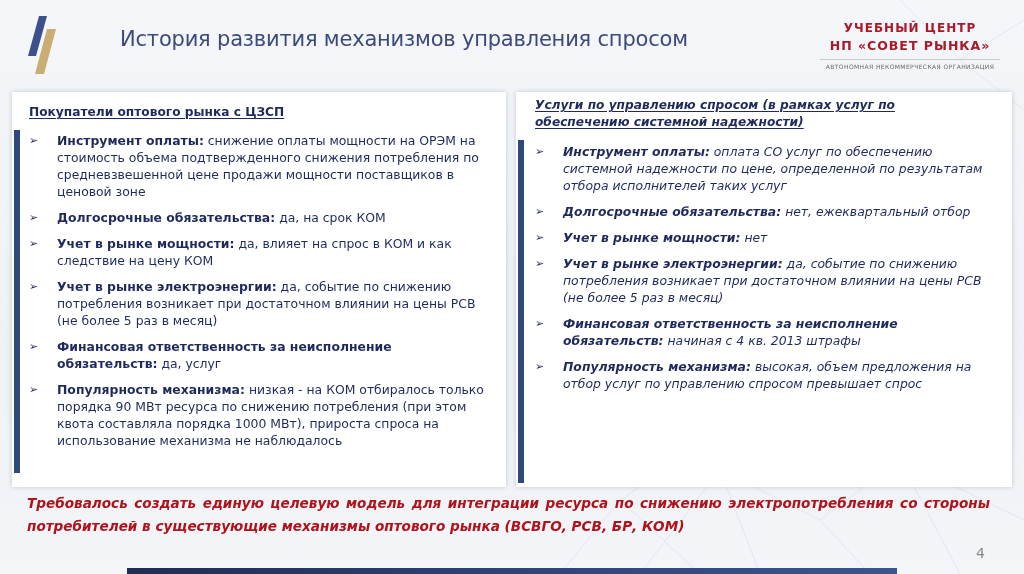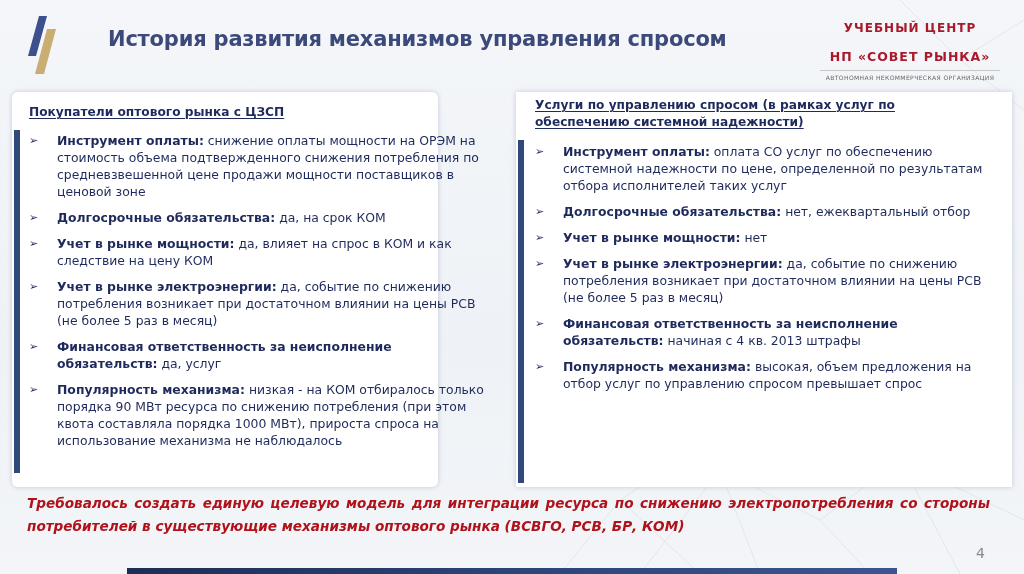--- a/index.html
+++ b/index.html
@@ -12,37 +12,37 @@
       position: relative; width: 1024px; height: 574px;
       background: linear-gradient(180deg, #f4f6f9 0%, #eef2f6 60%, #f3f5f8 100%);
       overflow: hidden;
     }
     
     .net { position: absolute; left: 0; top: 0; width: 1024px; height: 574px; pointer-events: none; }
 
     .logo-mark { position: absolute; left: 28px; top: 16px; width: 30px; height: 58px; }
 
     .title {
-      position: absolute; left: 108px; top: 26px;
-      color: #3b4a7a; font-size: 21px; line-height: 27px; font-weight: bold;
+      position: absolute; left: 120px; top: 26px;
+      color: #3b4a7a; font-size: 21px; line-height: 27px; font-weight: normal;
       letter-spacing: -0.2px;
     }
     .brand { position: absolute; left: 812px; top: 18px; text-align: center; width: 196px; }
     .brand .l1 { color: #a8192a; font-weight: bold; font-size: 12px; letter-spacing: 1px; line-height: 20px; }
-    .brand .l2 { color: #a8192a; font-weight: bold; font-size: 12.5px; letter-spacing: 1px; line-height: 16px; margin-top: 11px; }
+    .brand .l2 { color: #a8192a; font-weight: bold; font-size: 12.5px; letter-spacing: 1px; line-height: 16px; }
     .brand .rule { height: 1px; background: #c9c9c9; margin: 5px 8px 3px 8px; }
     .brand .l3 { color: #666; font-size: 6px; letter-spacing: 0.4px; line-height: 8px; text-transform: uppercase; }
 
     .card {
       position: absolute; top: 92px; height: 395px;
       background: #ffffff;
       box-shadow: 0 0 5px rgba(60,80,110,0.25);
     }
-    .card.left { left: 12px; width: 426px; border-radius: 6px; }
-    .card.right { left: 516px; width: 496px; }
+    .card.left { left: 12px; width: 494px; }
+    .card.right { left: 516px; width: 496px; font-style: italic; }
     .accent {
       position: absolute; width: 6px; background: #2f4a7a;
     }
     .card.left .accent { left: 2px; top: 38px; height: 343px; }
     .card.right .accent { left: 2px; top: 48px; height: 343px; }
 
     .card-heading {
       position: absolute; color: #1f2a5c; font-weight: bold; font-size: 12.2px;
       line-height: 17px; text-decoration: underline; text-underline-offset: 2px;
     }

